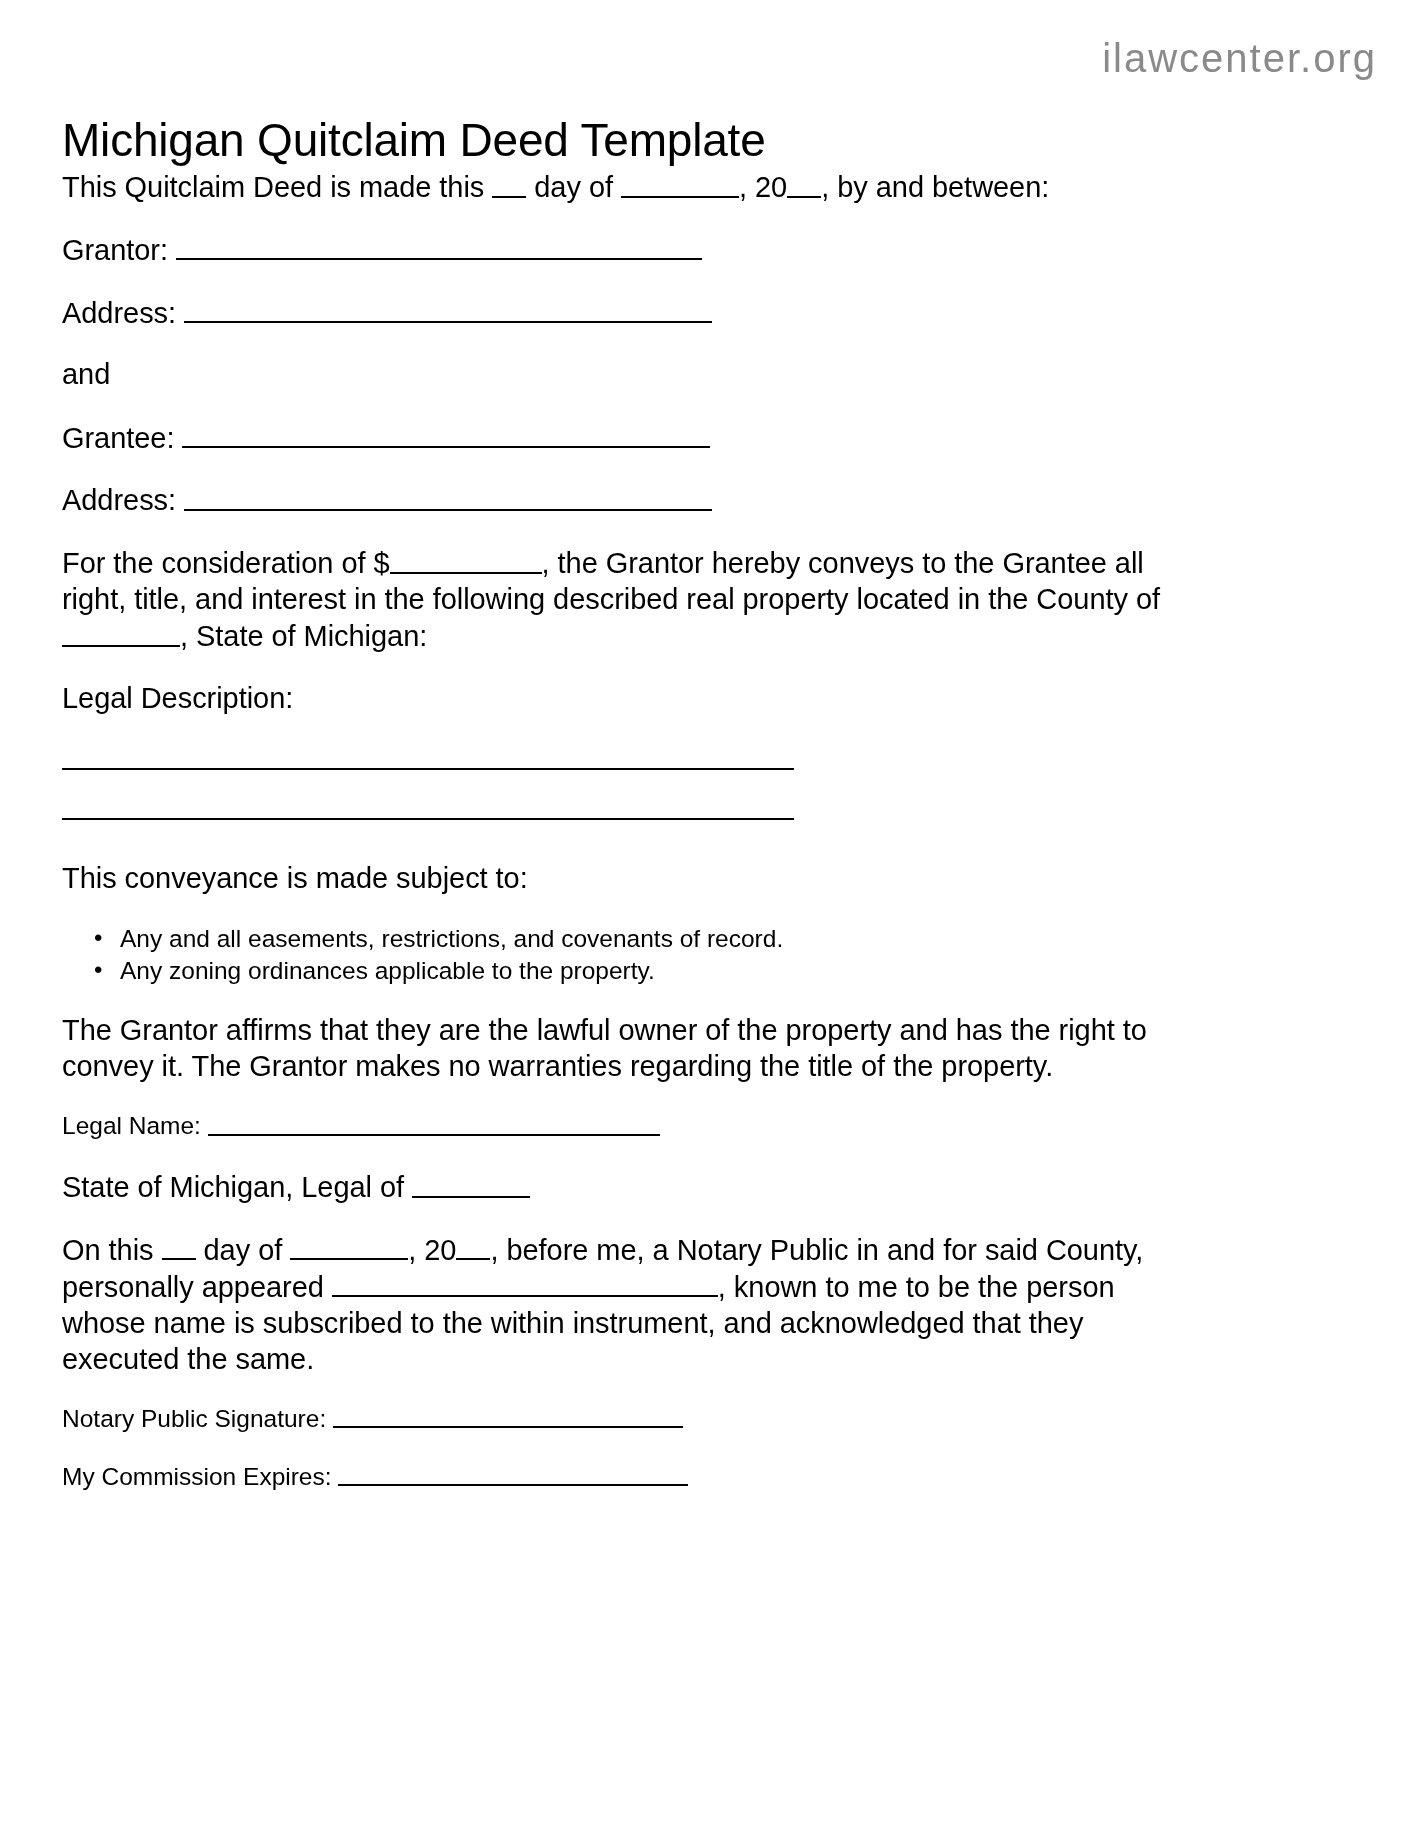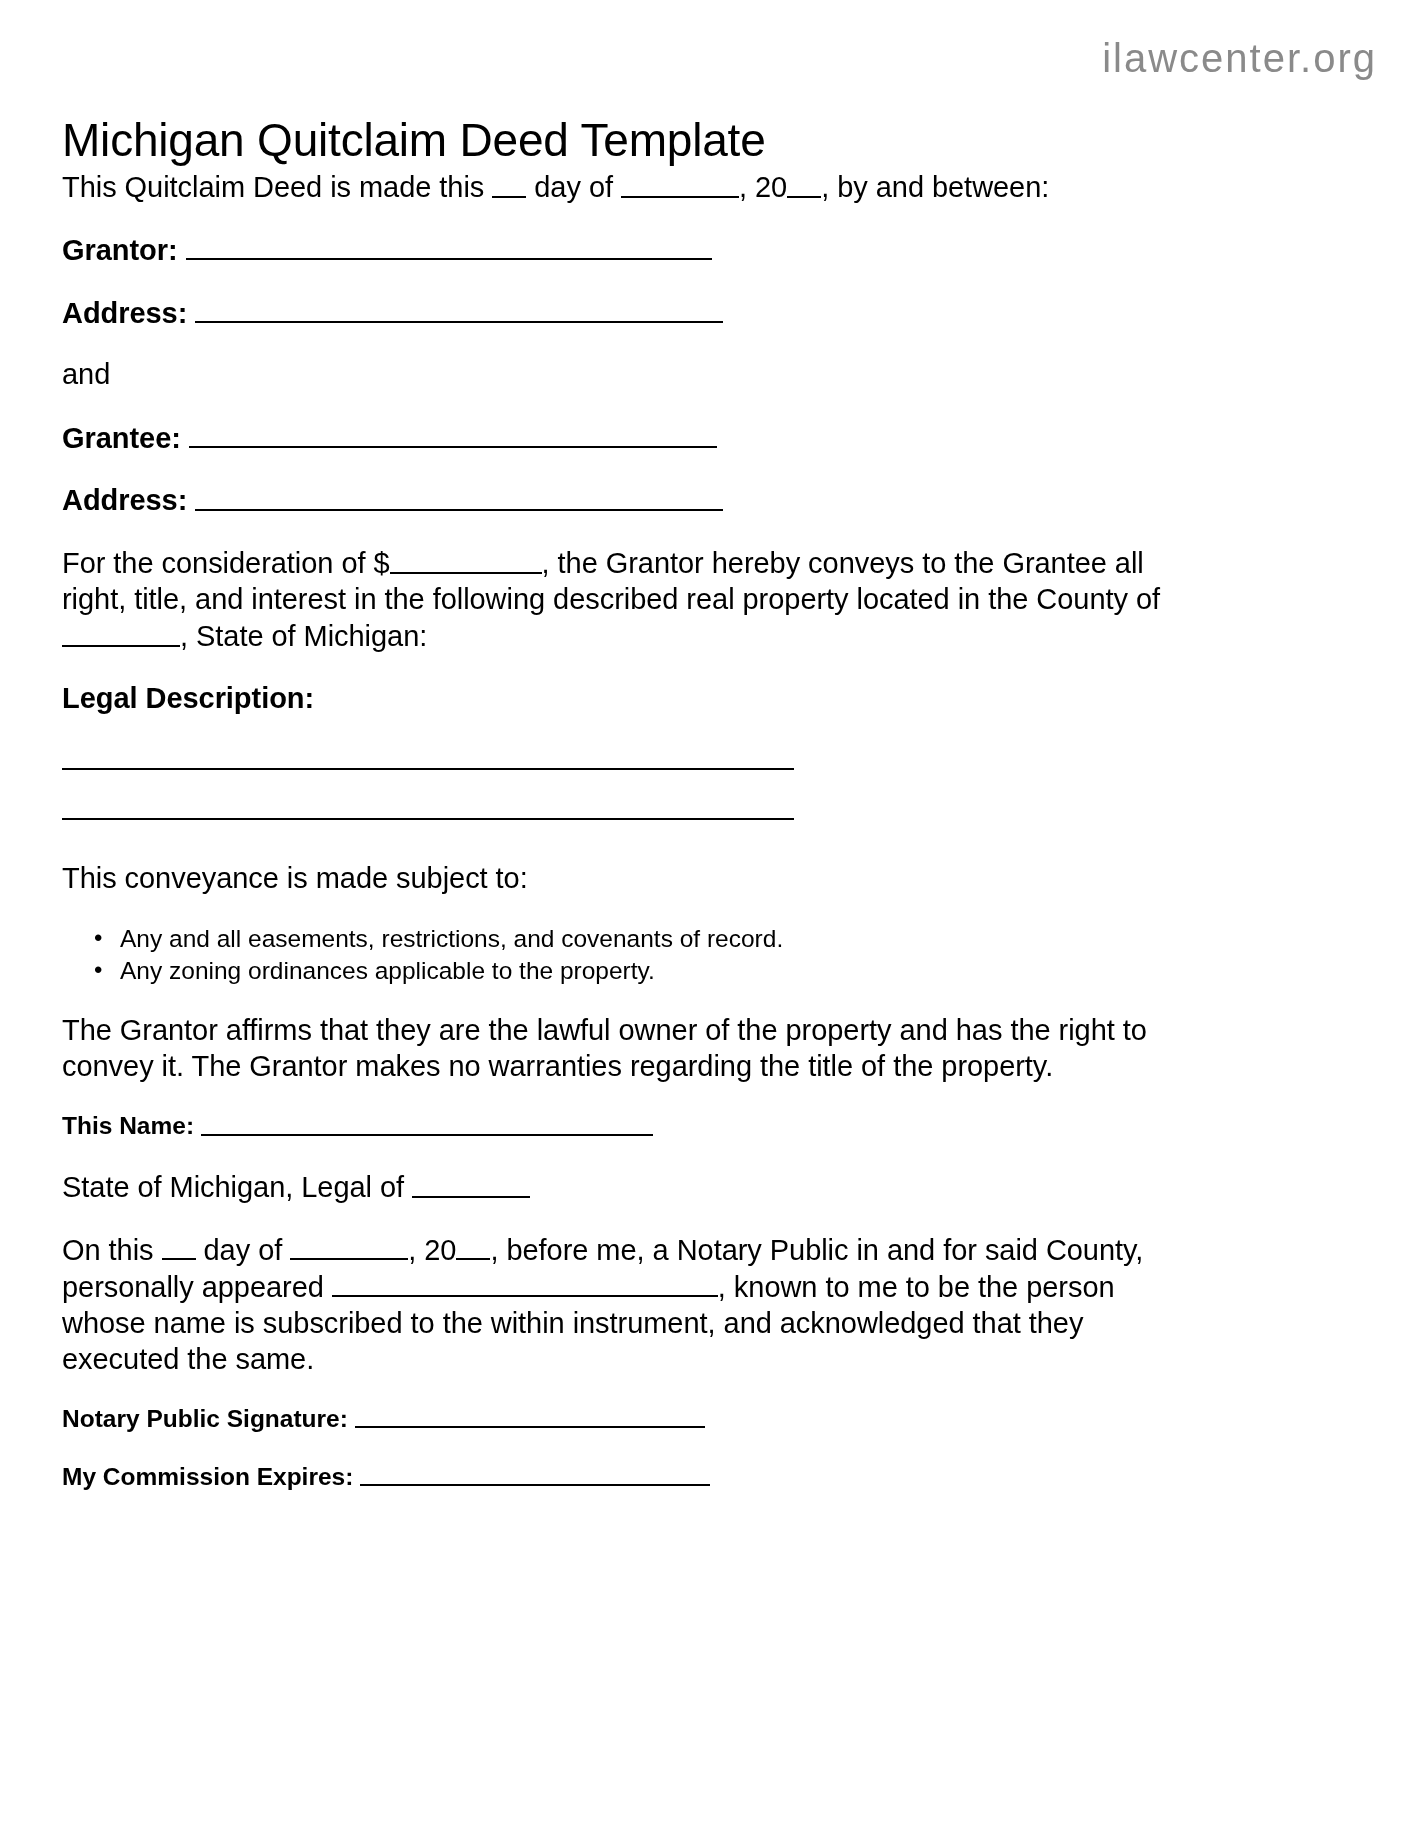--- a/index.html
+++ b/index.html
@@ -44,21 +44,21 @@
     left: 62px;
     width: 1110px;
   }
   p.para {
     margin: 0 0 26px 0;
     font-size: 29px;
     line-height: 1.25;
     letter-spacing: -0.05px;
   }
   .label {
-    font-weight: bold;
+    font-weight: normal;
   }
   .blank {
     display: inline-block;
     vertical-align: baseline;
     border-bottom: 2.4px solid #000;
     height: 0.95em;
     margin-bottom: -1px;
   }
   .b-day    { width: 34px; }
   .b-month  { width: 118px; }
@@ -139,21 +139,21 @@
 
     <ul class="subject-list">
       <li>Any and all easements, restrictions, and covenants of record.</li>
       <li>Any zoning ordinances applicable to the property.</li>
     </ul>
 
     <p class="para">The Grantor affirms that they are the lawful owner of the property and has the right to convey it. The Grantor makes no warranties regarding the title of the property.</p>
 
 
 
-    <p class="sigline"><span class="label">This Name:</span> <span class="blank b-print"></span></p>
+    <p class="sigline"><span class="label">Legal Name:</span> <span class="blank b-print"></span></p>
 
     <p class="para"><span>State of Michigan, Legal of </span><span class="blank b-county"></span></p>
 
     <p class="para"><span>On this </span><span class="blank b-day"></span><span> day of </span><span class="blank b-month"></span><span>, 20</span><span class="blank b-yr"></span><span>, before me, a Notary Public in and for said County, personally appeared </span><span class="blank b-person"></span><span>, known to me to be the person whose name is subscribed to the within instrument, and acknowledged that they executed the same.</span></p>
 
     <p class="sigline"><span class="label">Notary Public Signature:</span> <span class="blank b-notsig"></span></p>
 
     <p class="sigline"><span class="label">My Commission Expires:</span> <span class="blank b-comm"></span></p>
 
   </div>

